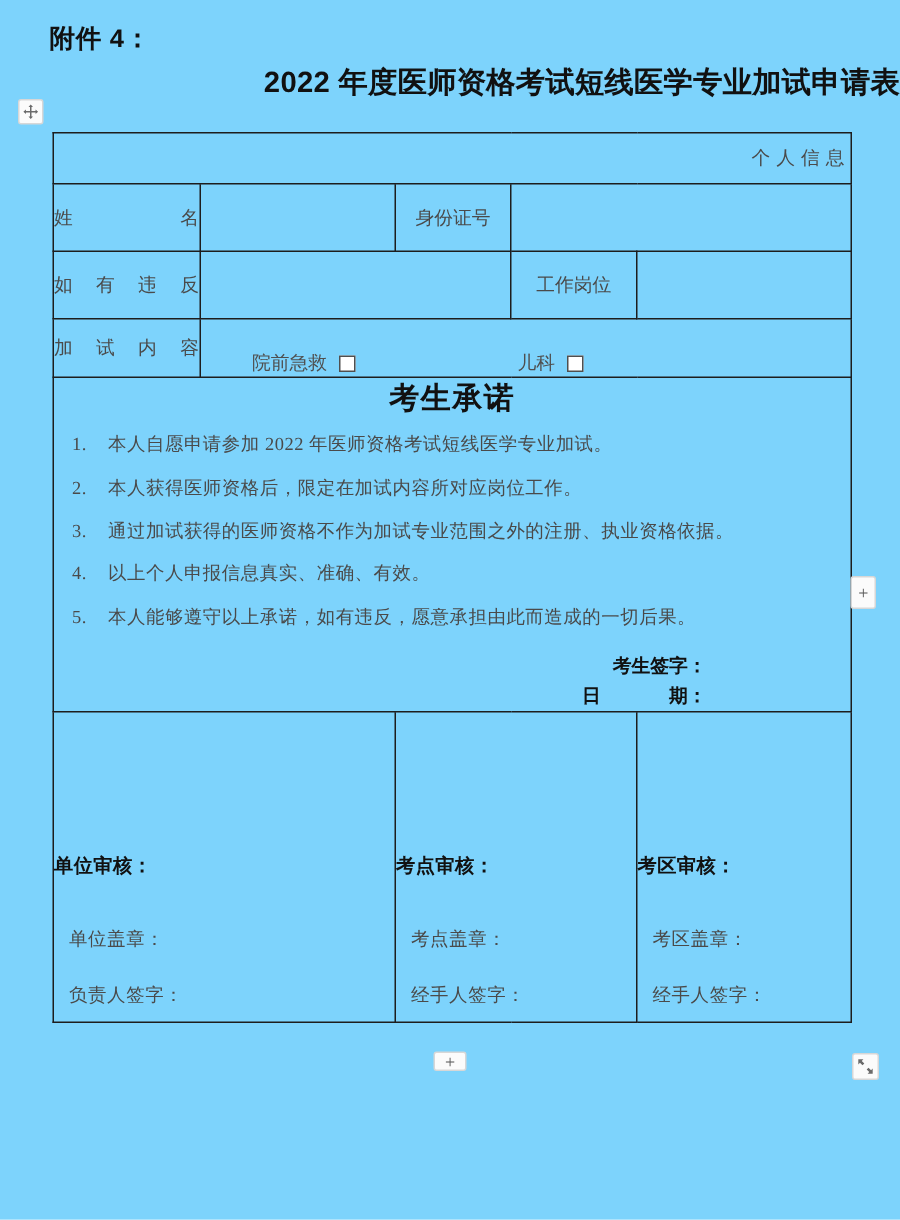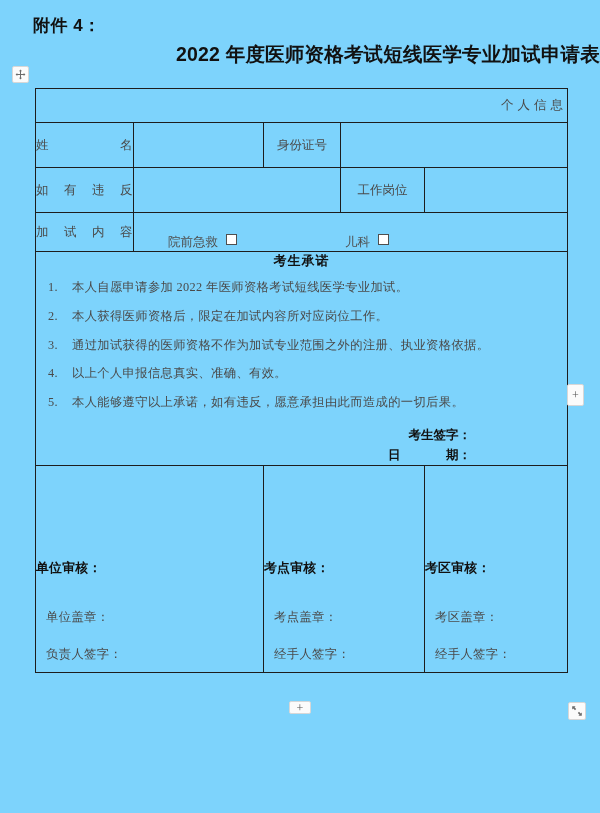--- a/index.html
+++ b/index.html
@@ -91,36 +91,36 @@
   .blank-cell { height: 44px; }
 
   .addl-row td { height: 38px; }
   .addl-options {
     display: flex;
     align-items: center;
     padding-left: 34px;
     font-size: 12.5px;
     color: #4f4f4f;
   }
-  .addl-opt { display: inline-flex; white-space: nowrap; margin-top: 21px; }
+  .addl-opt { display: inline-flex; align-items: center; white-space: nowrap; margin-top: 21px; }
   .addl-opt + .addl-opt { margin-left: 108px; }
   .checkbox-glyph {
     display: inline-block;
     width: 9px;
     height: 9px;
     border: 1px solid #4f4f4f;
     margin-left: 8px;
     background: #fff;
   }
 
   
   .pledge-cell { padding: 9px 0 6px 0; }
   .pledge-title {
     text-align: center;
-    font-size: 13px;
+    font-size: 20px;
     font-weight: 700;
     color: #111;
     font-family: "Liberation Sans", "DejaVu Sans", sans-serif;
     letter-spacing: 1px;
     margin-bottom: 9px;
   }
   .pledge-list {
     margin: 0;
     padding: 0 14px 0 12px;
     list-style: none;

